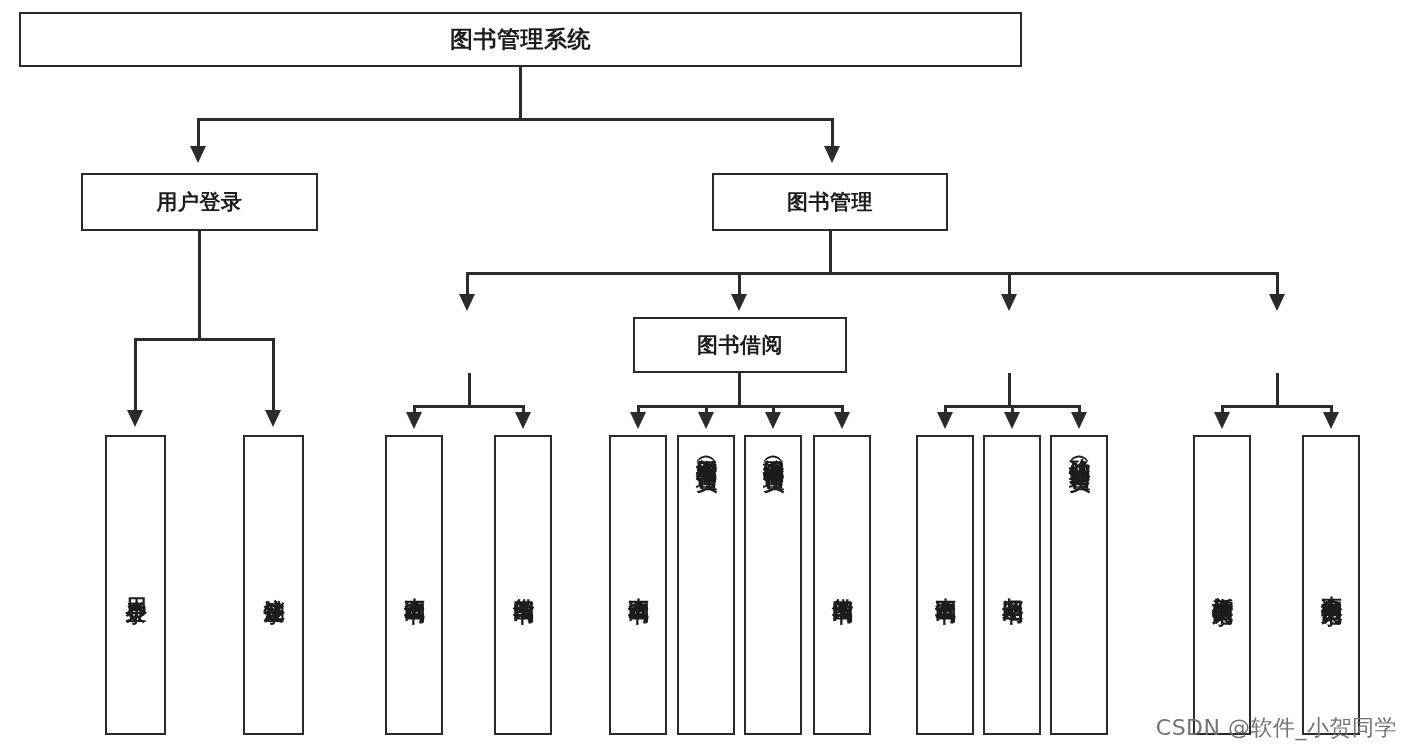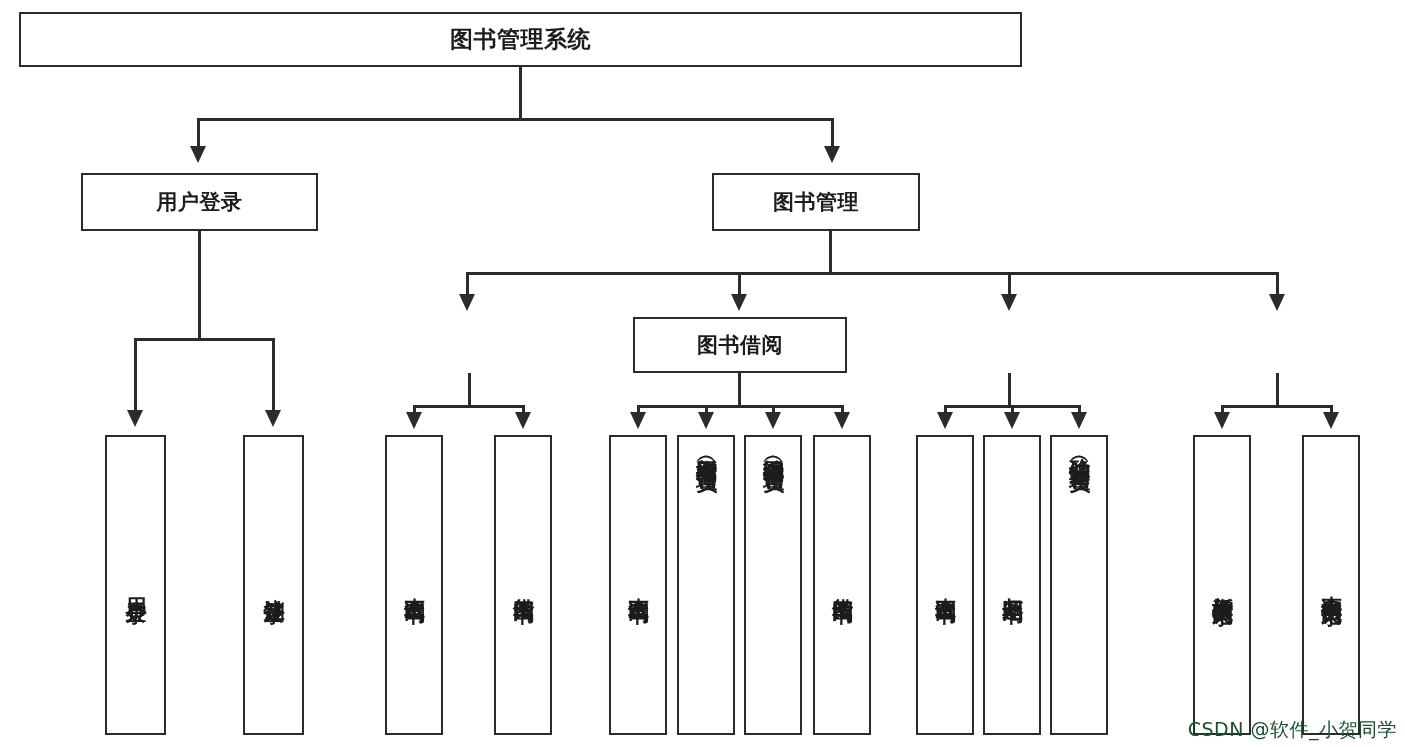--- a/index.html
+++ b/index.html
@@ -77,22 +77,22 @@
     border-left: 8px solid transparent;
     border-right: 8px solid transparent;
     border-top: 17px solid #2b2b2b;
   }
 
   
   #watermark {
     position: absolute;
     right: 8px;
     bottom: 4px;
-    font-size: 19px;
-    color: #14532d;
+    font-size: 22px;
+    color: #737373;
     letter-spacing: 0.5px;
     white-space: nowrap;
     user-select: none;
   }
 </style>
 </head>
 <body>
 
 <div id="canvas">
 
@@ -106,21 +106,21 @@
 
   <div class="edge-v" style="left:197px; top:118px; width:3px; height:30px;"></div>
   <div class="edge-v" style="left:831px; top:118px; width:3px; height:30px;"></div>
   <div class="arrow" style="left:190px; top:146px;"></div>
   <div class="arrow" style="left:824px; top:146px;"></div>
 
   <div class="node mid" style="left:81px; top:173px; width:237px; height:58px;">
     <span class="label">用户登录</span>
   </div>
 
-  <div class="node mid" style="left:712px; top:173px; width:208px; height:58px;">
+  <div class="node mid" style="left:712px; top:173px; width:236px; height:58px;">
     <span class="label">图书管理</span>
   </div>
 
   <div class="edge-v" style="left:198px; top:231px; width:3px; height:107px;"></div>
   <div class="edge-h" style="left:134px; top:338px; width:141px; height:3px;"></div>
   <div class="edge-v" style="left:134px; top:338px; width:3px; height:74px;"></div>
   <div class="edge-v" style="left:272px; top:338px; width:3px; height:74px;"></div>
   <div class="arrow" style="left:127px; top:410px;"></div>
   <div class="arrow" style="left:265px; top:410px;"></div>
 

